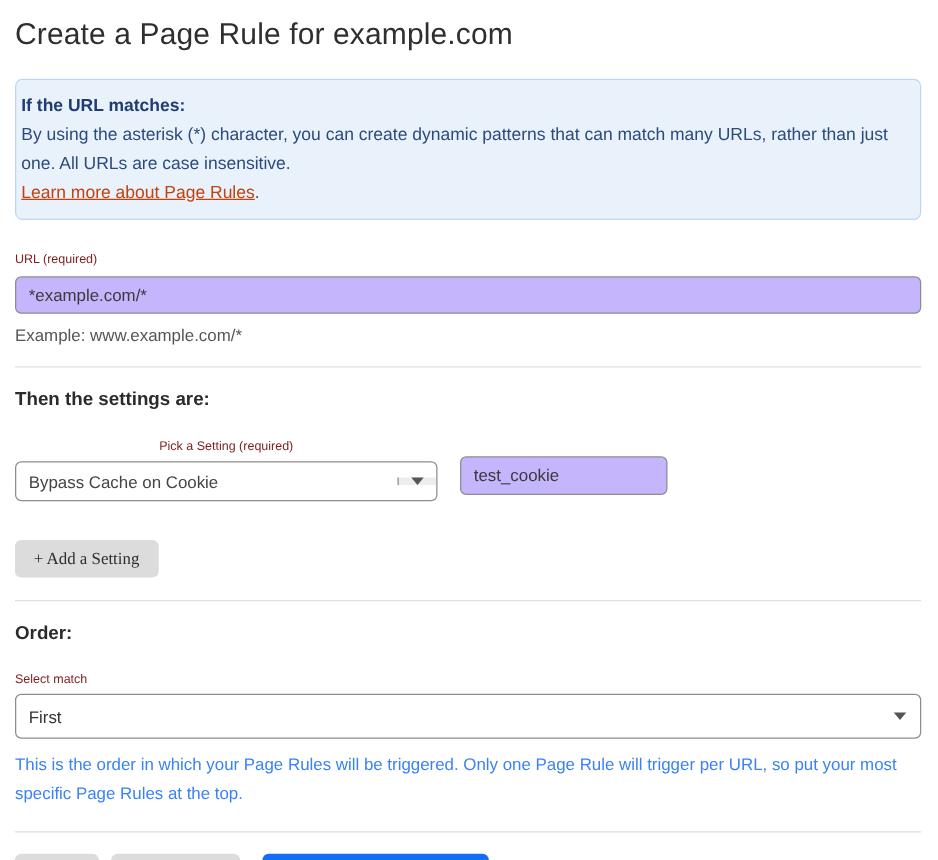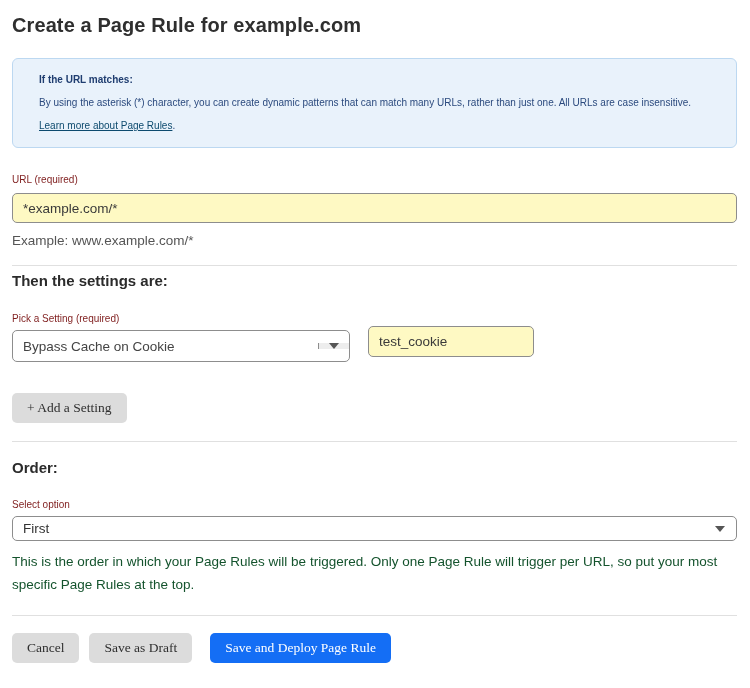--- a/index.html
+++ b/index.html
@@ -6,43 +6,43 @@
   html, body { background: #ffffff; }
   body {
     width: 750px; height: 688px;
     font-family: "Liberation Sans", sans-serif;
     color: #333;
     overflow: hidden;
   }
   .container { padding: 14px 13px 0 12px; }
 
   .page-title {
-    font-size: 20px;
-    font-weight: bold;
+    font-size: 24px;
+    font-weight: normal;
     color: #2f2f2f;
     letter-spacing: 0.1px;
   }
 
   
   .info-box {
     margin-top: 21px;
     background: #e9f2fb;
     border: 1px solid #bcd8f1;
     border-radius: 6px;
-    padding: 9px 16px 10px 26px;
-    font-size: 10px;
+    padding: 9px 16px 10px 4px;
+    font-size: 14px;
     line-height: 23px;
     color: #2b4a7e;
   }
   .info-box .info-heading {
     font-weight: bold;
     color: #1f3d70;
   }
   .info-box a.info-link {
-    color: #0c4a6e;
+    color: #c2410c;
     text-decoration: underline;
     cursor: pointer;
   }
   .info-box .link-suffix { color: #2b4a7e; }
 
   
   .field-label {
     font-size: 10px;
     color: #7f1d1d;
   }
@@ -55,21 +55,21 @@
   .text-input {
     display: block;
     width: 100%;
     height: 30px;
     border: 1px solid #8d8d8d;
     border-radius: 5px;
     padding: 0 10px;
     font-family: "Liberation Sans", sans-serif;
     font-size: 13.5px;
     color: #3a3a3a;
-    background: #fef9c3;
+    background: #c4b5fd;
     outline: none;
   }
 
   .url-section { margin-top: 21px; }
   .url-section .text-input { margin-top: 6px; }
   .url-section .helper-text { margin-top: 10px; }
 
   .divider {
     border: none;
     border-top: 1px solid #e0e0e0;
@@ -78,29 +78,29 @@
   }
   .divider-1 { margin-top: 17px; }
 
   .section-heading {
     font-size: 15px;
     font-weight: bold;
     color: #2b2b2b;
   }
 
   
-  .settings-section { margin-top: 6px; }
+  .settings-section { margin-top: 17px; }
   .settings-row {
     display: flex;
     align-items: flex-start;
     margin-top: 24px;
   }
   .setting-col { width: 338px; }
   .value-col { margin-left: 18px; margin-top: 7px; width: 166px; }
-  .setting-col .field-label, .value-col .field-label { display: block; }
+  .setting-col .field-label, .value-col .field-label { display: block; text-align: center; }
 
   .select-box {
     margin-top: 6px;
     display: flex;
     align-items: center;
     height: 32px;
     border: 1px solid #8d8d8d;
     border-radius: 5px;
     background: #fff;
     cursor: pointer;
@@ -154,42 +154,42 @@
   .add-setting-btn { margin-top: 31px; height: 30px; }
 
   .divider-2 { margin-top: 18px; }
 
   
   .order-section { margin-top: 17px; }
   .order-section .field-label { display: block; margin-top: 23px; }
   .order-select {
     margin-top: 6px;
     position: relative;
-    height: 25px;
+    height: 36px;
     border: 1px solid #8d8d8d;
     border-radius: 5px;
     background: #fff;
     display: flex;
     align-items: center;
     padding: 0 18px 0 10px;
     font-size: 13.5px;
     color: #333;
     cursor: pointer;
   }
   .order-select .caret-down {
     position: absolute;
     right: 11px;
     top: 50%;
     margin-top: -3px;
   }
   .order-helper {
     margin-top: 9px;
     font-size: 13.5px;
     line-height: 23px;
-    color: #14532d;
+    color: #3b82f6;
     max-width: 730px;
   }
 
   .divider-3 { margin-top: 19px; }
 
   .footer-actions {
     margin-top: 17px;
     display: flex;
     align-items: center;
   }
@@ -235,21 +235,21 @@
       </div>
     </div>
 
     <button class="btn btn-gray add-setting-btn">+ Add a Setting</button>
   </div>
 
   <hr class="divider divider-2">
 
   <div class="order-section">
     <h2 class="section-heading">Order:</h2>
-    <label class="field-label">Select option</label>
+    <label class="field-label">Select match</label>
     <div class="order-select">
       <span>First</span>
       <span class="caret-down"></span>
     </div>
     <div class="order-helper">This is the order in which your Page Rules will be triggered. Only one Page Rule will trigger per URL, so put your most specific Page Rules at the top.</div>
   </div>
 
   <hr class="divider divider-3">
 
   <div class="footer-actions">

